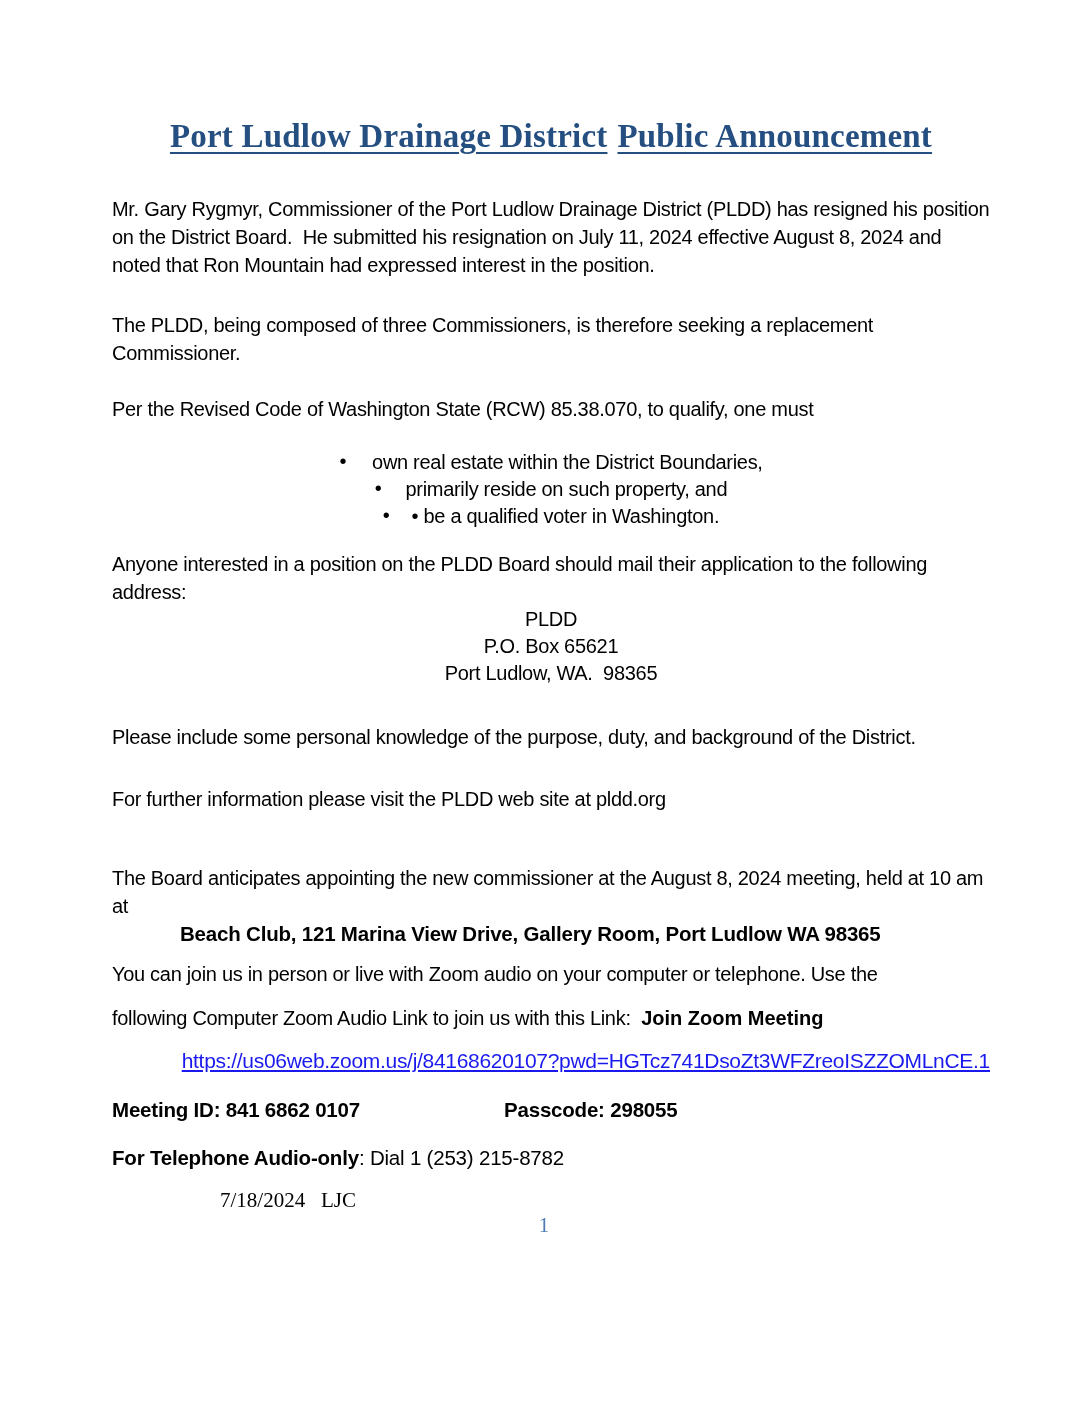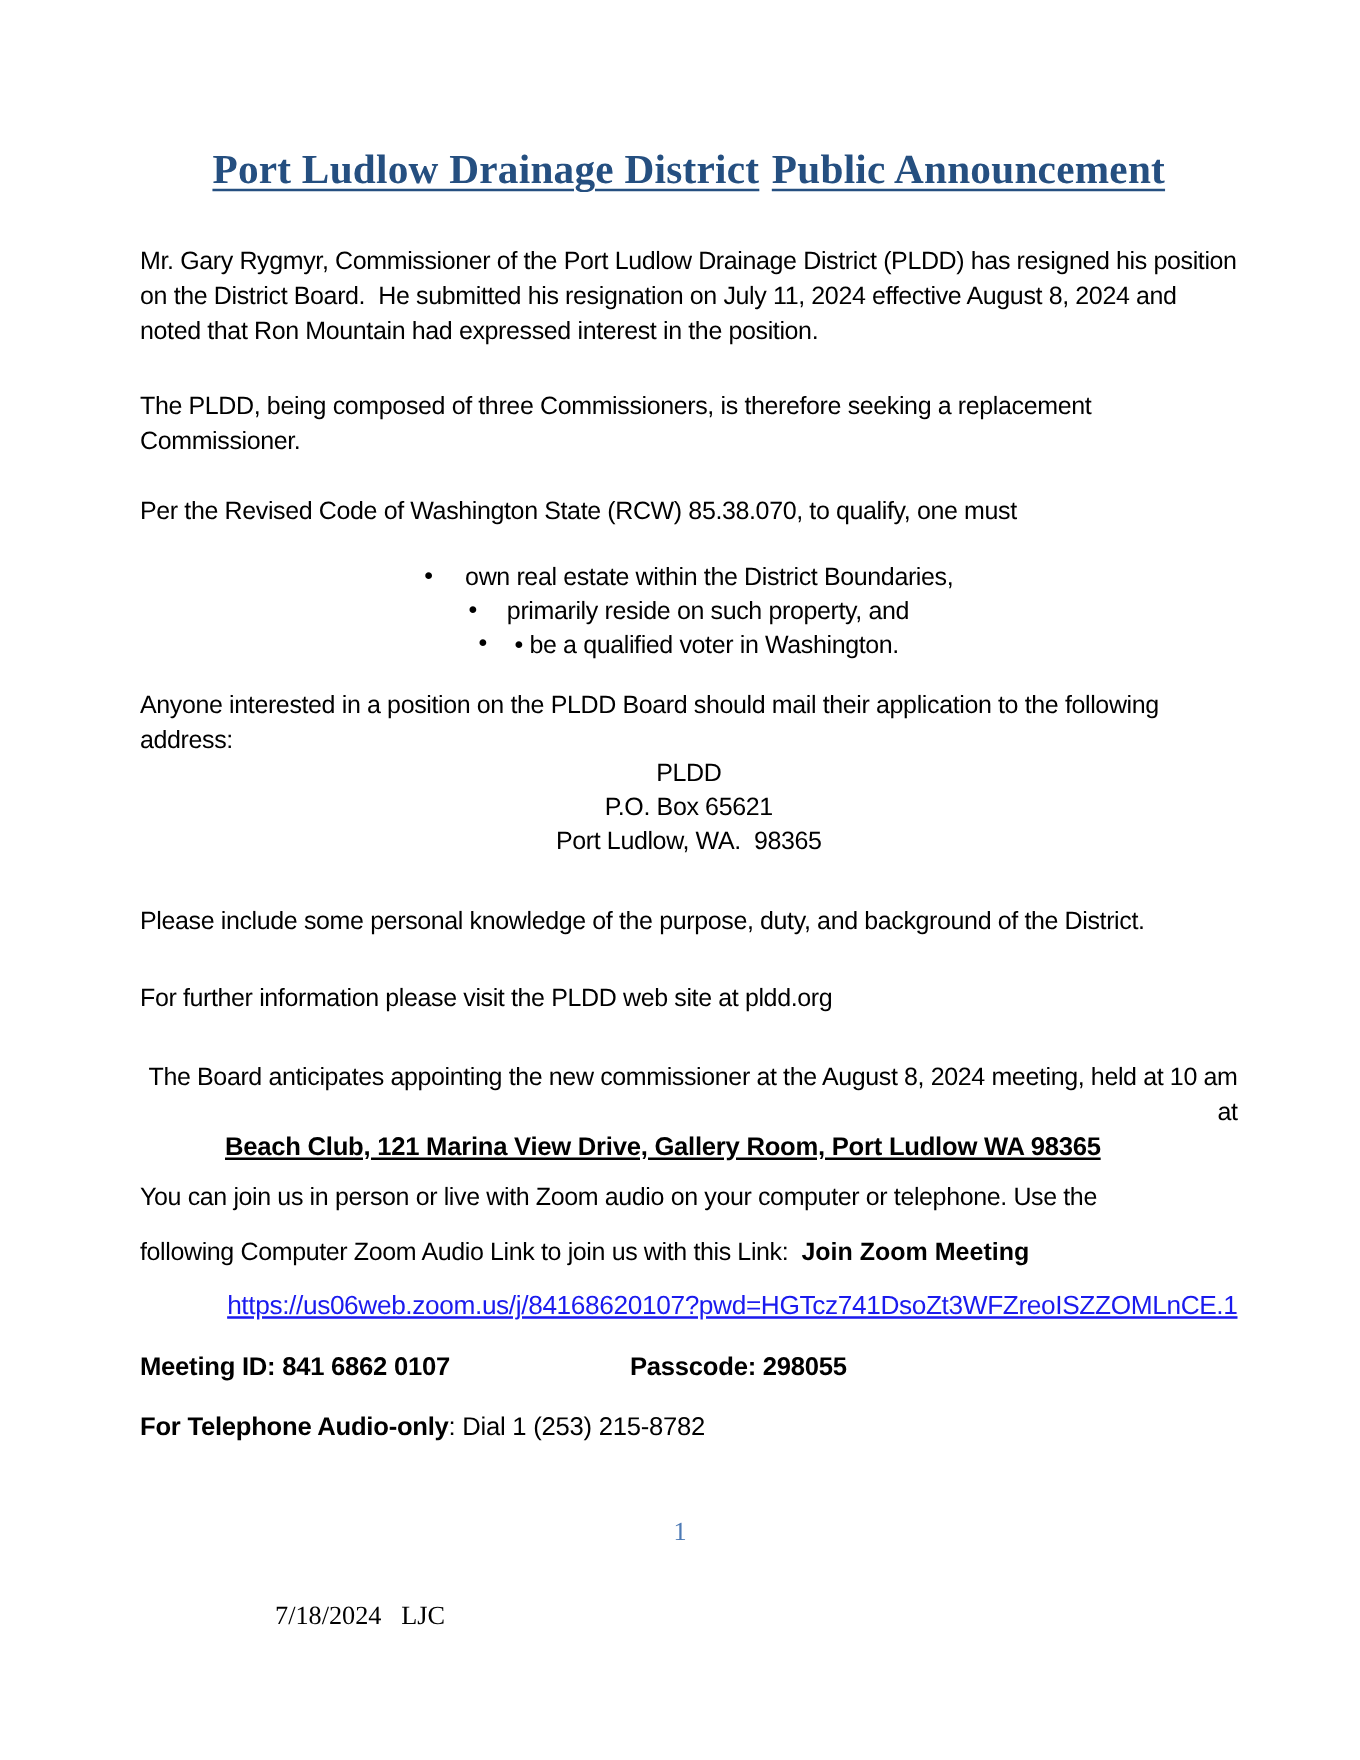--- a/index.html
+++ b/index.html
@@ -49,29 +49,28 @@
   .bullet-line.b2 .bullet-glyph { margin-right: 24px; }
   .bullet-line.b3 .bullet-glyph { margin-right: 22px; }
 
   .p-apply { margin-top: 20px; max-width: 880px; }
 
   .address-block { text-align: center; font-size: 20px; line-height: 27px; letter-spacing: -0.3px; }
   .address-line { white-space: pre-wrap; }
 
   .p-include { margin-top: 36px; max-width: 880px; }
   .p-website { margin-top: 34px; }
-  .p-meeting { margin-top: 35px; max-width: 920px; text-align: right; }
+  .p-meeting { margin-top: 51px; max-width: 920px; }
 
   .location-line {
     margin-left: 68px;
     font-weight: 700;
     font-size: 20.5px;
     line-height: 27px;
     letter-spacing: -0.2px;
-    text-decoration: underline;
   }
   .p-join { margin-top: 13px; }
   .p-link-intro { margin-top: 16px; }
   .p-link-intro .join-bold { font-weight: 700; letter-spacing: 0; }
 
   .p-zoom-link { margin-top: 17px; font-size: 21px; letter-spacing: -0.3px; text-align: right; }
   .p-zoom-link a { color: #1a1aee; text-decoration: underline; }
 
   .meeting-row { margin-top: 25px; font-weight: 700; font-size: 20.5px; letter-spacing: -0.2px; }
   .meeting-row .meeting-id { display: inline-block; width: 392px; }
@@ -85,21 +84,21 @@
     top: 1213px;
     left: 0;
     width: 1088px;
     text-align: center;
     font-family: "Liberation Serif", serif;
     font-size: 21px;
     color: #4d7ab5;
   }
   .footer-date {
     position: absolute;
-    top: 1280px;
+    top: 1188px;
     left: 220px;
     font-family: "Liberation Serif", serif;
     font-size: 21px;
     color: #000000;
     white-space: pre-wrap;
   }
 </style>
 </head>
 <body>
 

